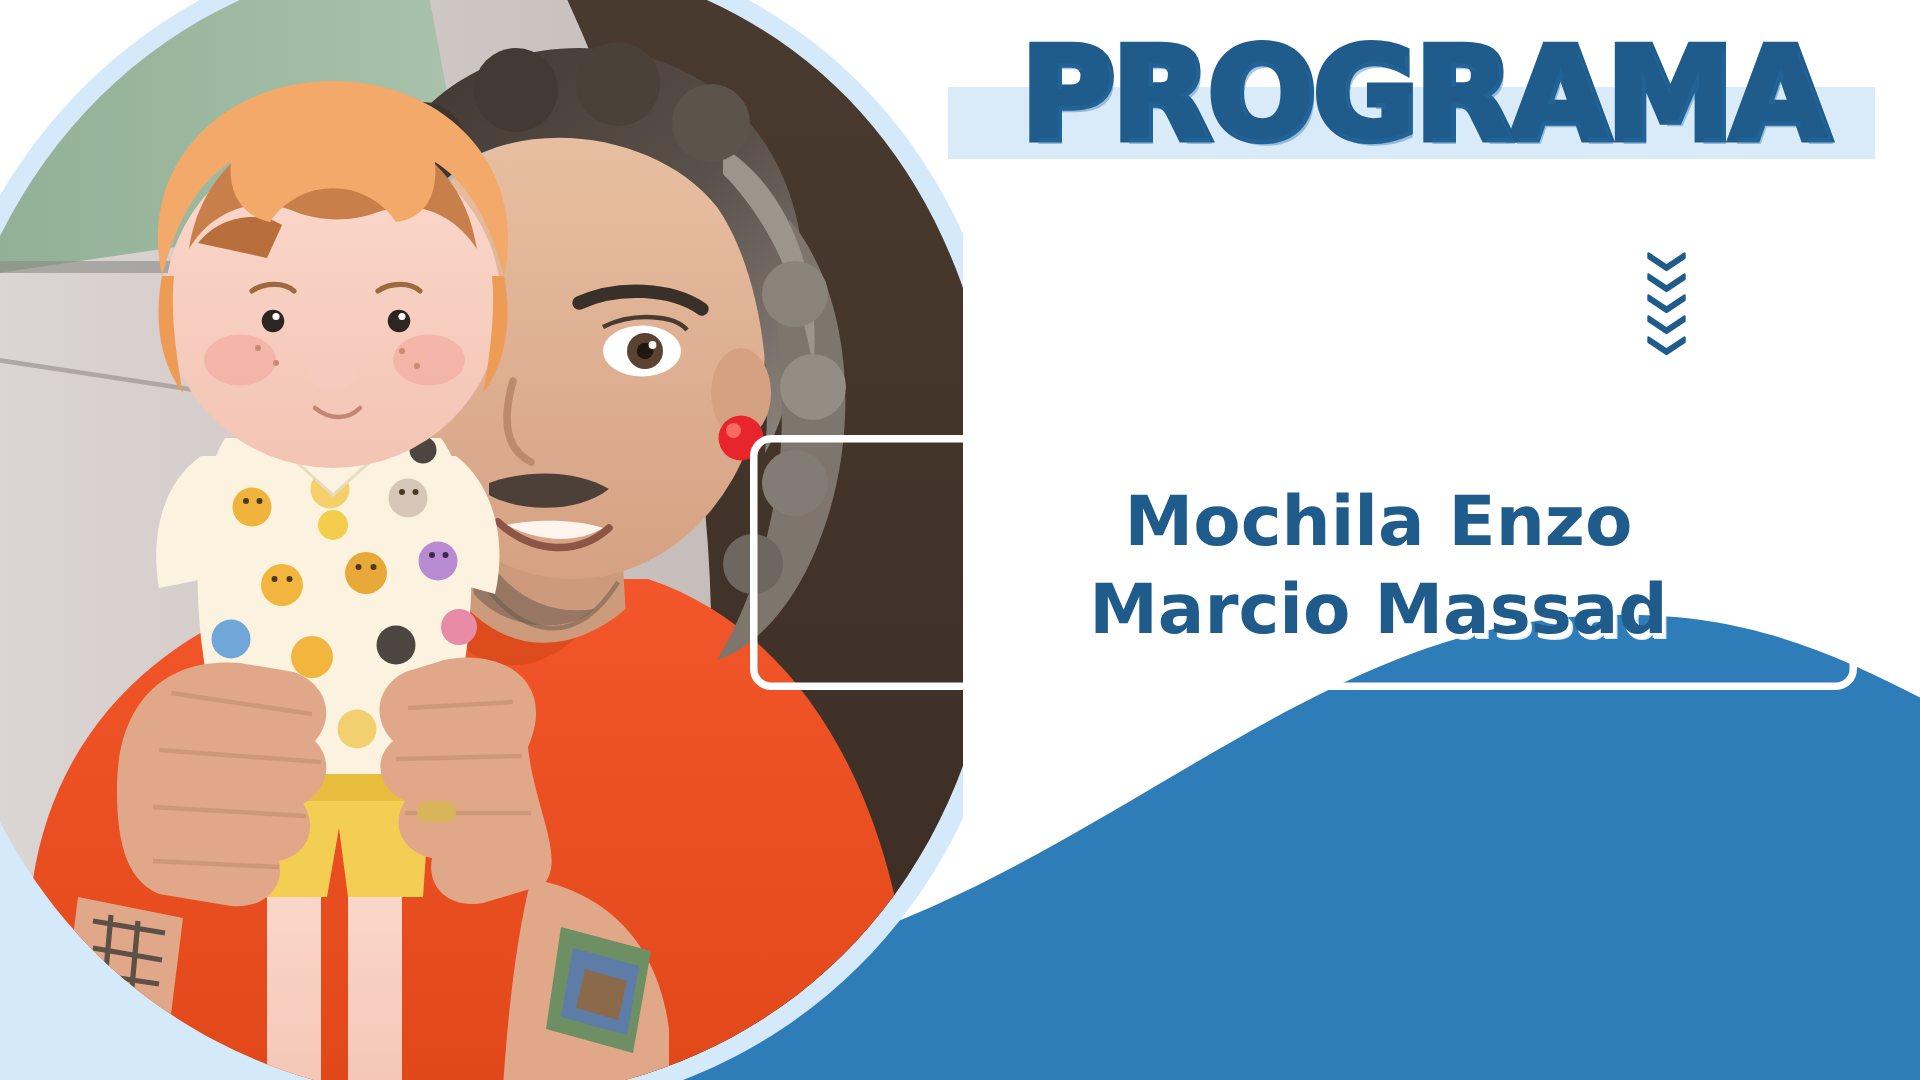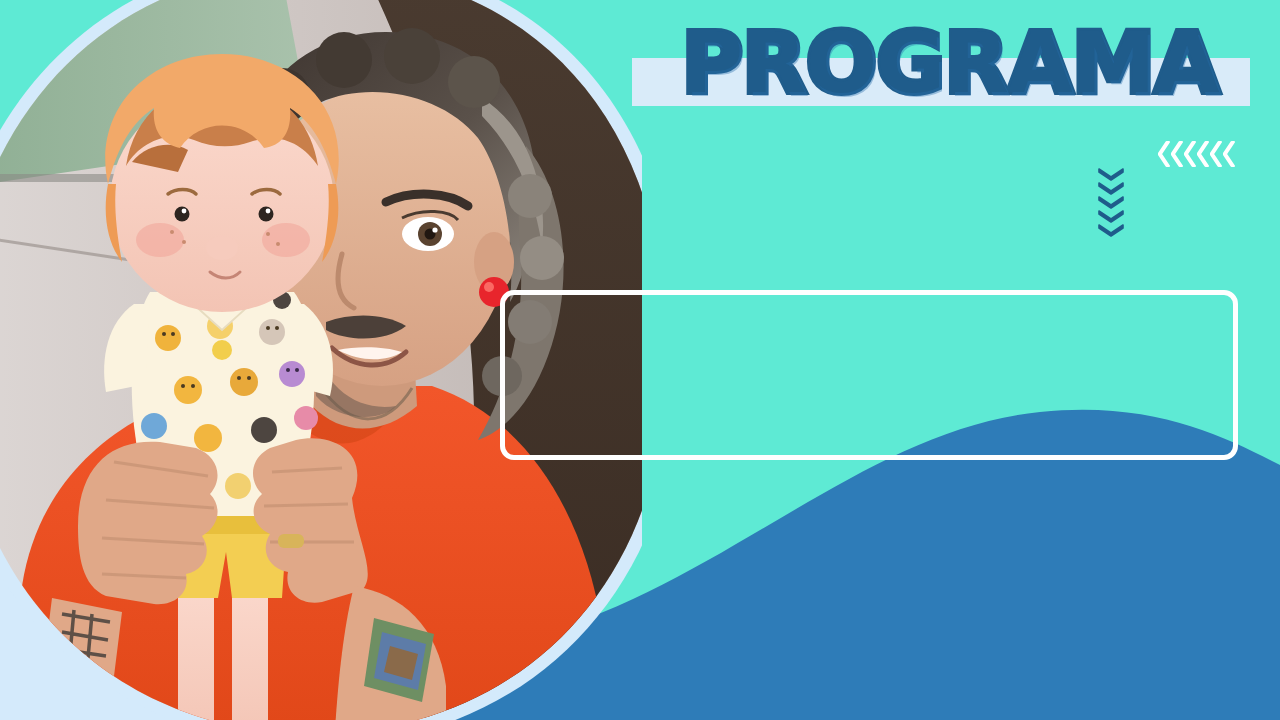--- a/index.html
+++ b/index.html
@@ -2,21 +2,21 @@
 <html><head>
 <meta charset="utf-8">
 <style>
   * { margin:0; padding:0; box-sizing:border-box; }
   html,body{ width:1280px; height:720px; overflow:hidden; }
   body{
     font-family:"DejaVu Sans", sans-serif;
     background:#4FADF8;
     position:relative;
   }
-  .stage{ position:absolute; inset:0; width:1280px; height:720px; overflow:hidden; background:#5eead4; }
+  .stage{ position:absolute; inset:0; width:1280px; height:720px; overflow:hidden; background:#ffffff; }
 
   
   .wave-dark{ position:absolute; left:0; top:0; width:1280px; height:720px; }
 
   
   .panel-light{ position:absolute; left:0; top:0; width:1280px; height:720px; }
 
   
   .blob-green{ position:absolute; left:0; top:0; width:1280px; height:720px; }
 
@@ -330,14 +330,18 @@
       </svg>
     <svg width="26" height="13" viewBox="0 0 26 13">
         <path d="M1 1 L13 9 L25 1 L25 4 L13 12 L1 4 Z" fill="#1F5C8B" stroke="#1F5C8B" stroke-width="1.6" stroke-linejoin="round"></path>
       </svg>
     <svg width="26" height="13" viewBox="0 0 26 13">
         <path d="M1 1 L13 9 L25 1 L25 4 L13 12 L1 4 Z" fill="#1F5C8B" stroke="#1F5C8B" stroke-width="1.6" stroke-linejoin="round"></path>
       </svg>
   </div>
 
   <div class="name-box"></div>
+  <div class="name-text">
+    <span class="name-line">Mochila Enzo</span>
+    <span class="name-line">Marcio Massad</span>
+  </div>
 
 </div>
 
 </body></html>

